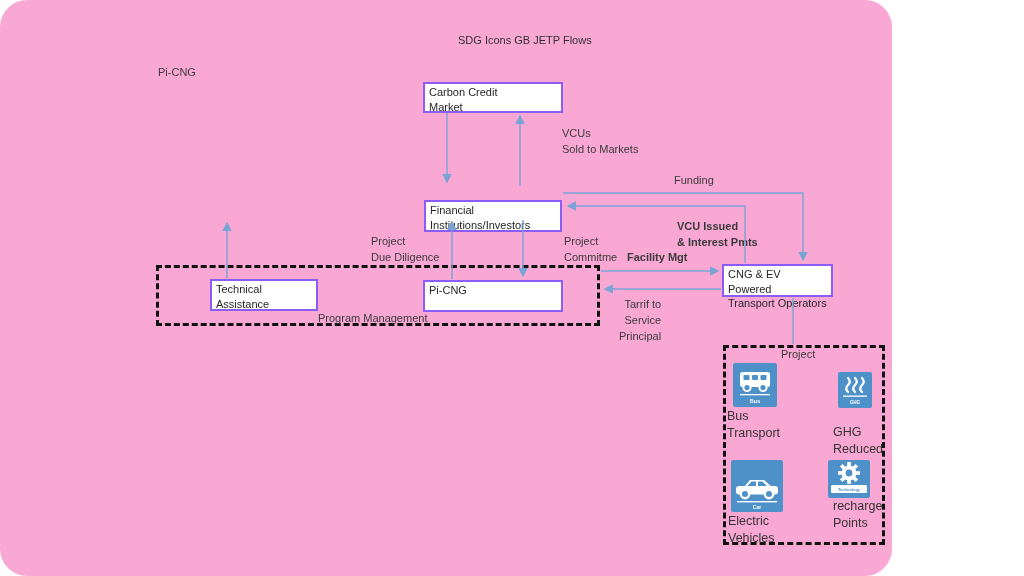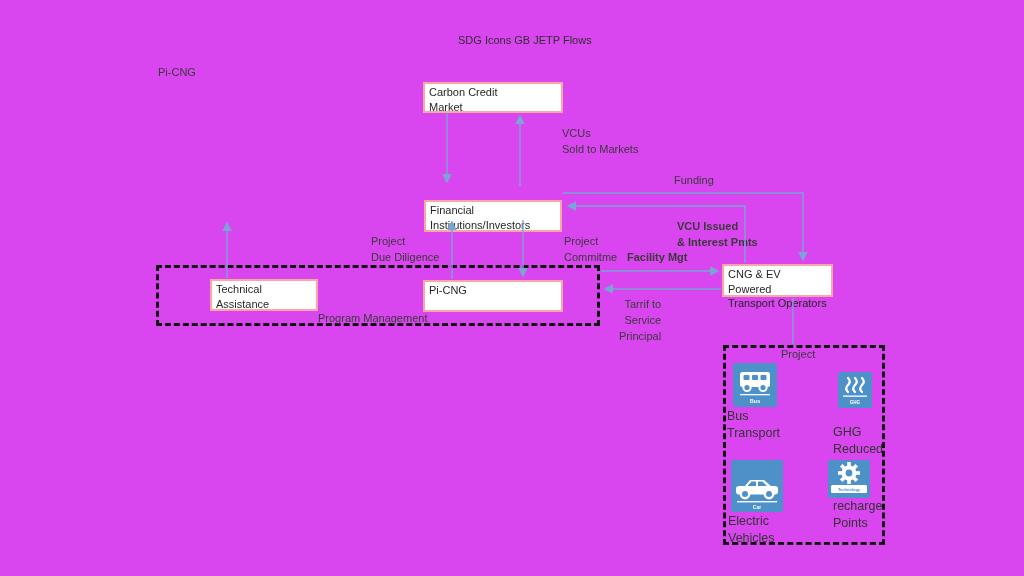--- a/index.html
+++ b/index.html
@@ -1,20 +1,20 @@
 <!DOCTYPE html>
 <html><head>
 <meta charset="utf-8">
 <style>
   html,body{margin:0;padding:0;background:#ffffff;}
-  #canvas{position:relative;width:1024px;height:576px;background:#d946ef;overflow:hidden;
-          font-family:"Liberation Sans",sans-serif;}
+  #canvas{position:relative;width:892px;height:576px;background:#f9a8d4;overflow:hidden;
+          font-family:"Liberation Sans",sans-serif;border-radius:27px;}
   .label{position:absolute;font-size:11px;line-height:16px;color:#3a3a3a;white-space:pre-line;}
   .label.big{font-size:12.5px;line-height:16.5px;color:#333;}
-  .box{position:absolute;box-sizing:border-box;border:2px solid #fca5a5;background:#fff;
+  .box{position:absolute;box-sizing:border-box;border:2px solid #8b5cf6;background:#fff;
        font-size:11px;line-height:14.5px;color:#262626;padding:1px 4px;white-space:pre-line;}
   .dashedbox{position:absolute;box-sizing:border-box;border:3px dashed #111;background:transparent;}
   .tile{position:absolute;background:#4e91c9;border-radius:2px;}
   #connectors{position:absolute;left:0;top:0;pointer-events:none;}
   #title{font-size:11px;color:#2f2f2f;}
 </style>
 </head>
 <body>
 
 <div id="canvas">

